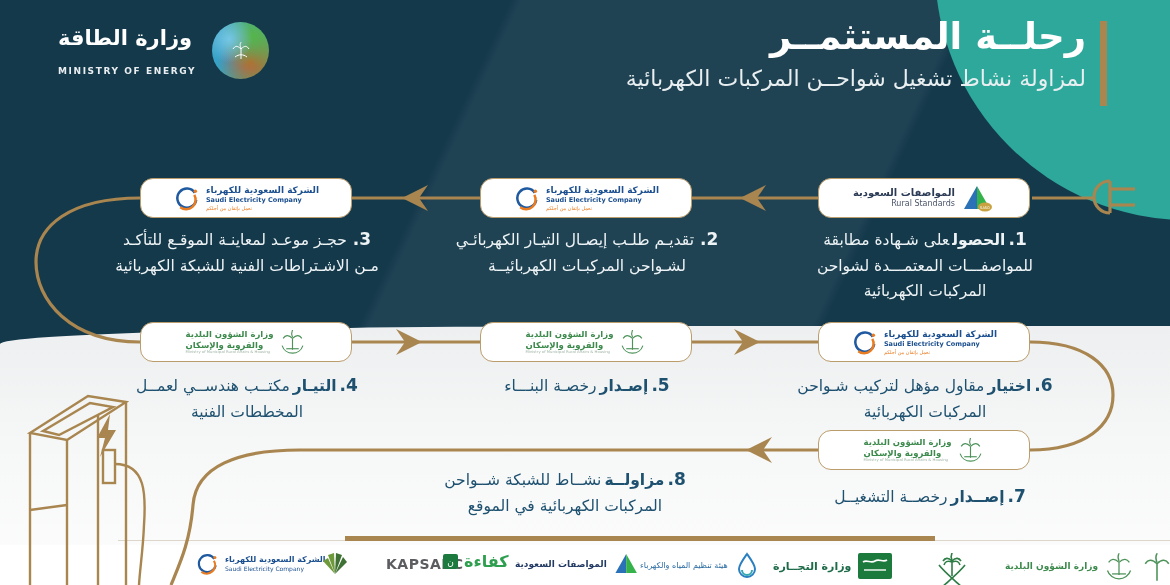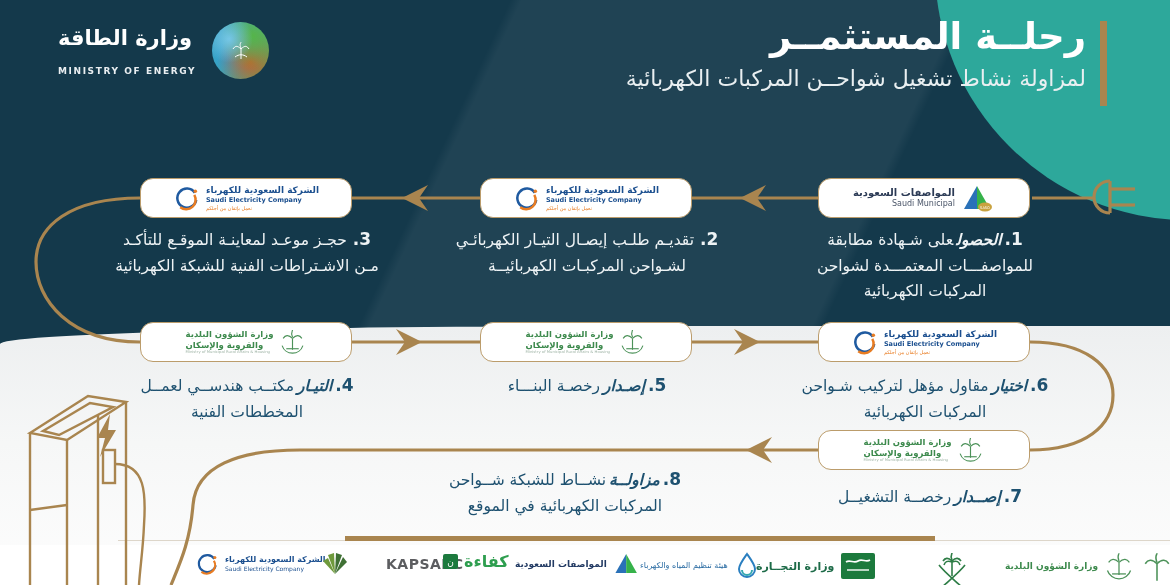--- a/index.html
+++ b/index.html
@@ -49,21 +49,21 @@
   .saso-t{display:flex;flex-direction:column;align-items:flex-end;line-height:1.3;}
   .saso-ar{font-size:10px;font-weight:bold;color:#2b3a55;direction:rtl;}
   .saso-en{font-size:8px;color:#4a5568;}
   .momra-t{display:flex;flex-direction:column;align-items:flex-end;direction:rtl;line-height:1.25;}
   .momra-ar{font-size:8.5px;font-weight:bold;color:#3d8a4d;}
   .momra-en{font-size:3.8px;color:#9fb4a6;direction:ltr;}
 
   
   .step{position:absolute;width:270px;direction:rtl;text-align:center;font-size:15.5px;line-height:1.62;z-index:6;}
   .step .num{font-weight:bold;font-size:17px;margin-left:3px;}
-  .step .lead{font-weight:bold;margin-left:3px;font-style:italic;}
+  .step .lead{font-weight:bold;margin-left:3px;}
   .step-dark{color:#eef3f5;}
   .step-blue{color:#1e5170;}
 
   
   .flow{position:absolute;left:0;top:0;z-index:4;pointer-events:none;}
 
   
   .fitem{position:absolute;top:552px;display:flex;align-items:center;gap:6px;z-index:7;}
   .f-sec-t{display:flex;flex-direction:column;direction:rtl;line-height:1.3;align-items:flex-end;}
   .f-sec-ar{font-size:8px;font-weight:bold;color:#1b4f8f;}
@@ -159,21 +159,21 @@
       <rect x="103" y="450" width="12" height="33"></rect>
       <path d="M115,464 C146,464 146,495 144,525 C143,550 140,568 139,585"></path>
     </g>
     <polygon points="110,414 97,438 105,438 100,457 116,430 108,430" fill="#a9854f"></polygon>
   </svg>
 
   <div class="orgbox" style="left:818px;top:178px;">
     <div class="lg">
       <div class="saso-t">
         <div class="saso-ar">المواصفات السعودية</div>
-        <div class="saso-en">Saudi Municipal</div>
+        <div class="saso-en">Rural Standards</div>
       </div>
       <svg width="34" height="28" viewBox="0 0 34 28">
         <polygon points="16,2 3,25 16,25" fill="#2a71b8"></polygon>
         <polygon points="16,2 29,25 16,25" fill="#36b24a"></polygon>
         <ellipse cx="24" cy="23" rx="7" ry="4.5" fill="#c9a23f"></ellipse>
         <text x="24" y="24.8" font-size="3.6" fill="#ffffff" text-anchor="middle">SASO</text>
       </svg>
     </div>
   </div>
   <div class="orgbox" style="left:480px;top:178px;">
@@ -351,21 +351,21 @@
   </div>
 
   <div class="fitem" style="left:640px;">
     <span class="f-wera">هيئة تنظيم المياه والكهرباء</span>
     <svg width="22" height="26" viewBox="0 0 22 26">
       <path d="M11,2 C16,9 19,13 19,17 A8,8 0 1 1 3,17 C3,13 6,9 11,2 Z" fill="none" stroke="#2a7fc0" stroke-width="2"></path>
       <path d="M6,18 A5,5 0 0 0 16,18" fill="none" stroke="#35a8b0" stroke-width="2"></path>
     </svg>
   </div>
 
-  <div class="fitem" style="left:756px;">
+  <div class="fitem" style="left:773px;">
     <span class="f-moc">وزارة التجــارة</span>
     <svg width="36" height="28" viewBox="0 0 36 28">
       <rect x="1" y="1" width="34" height="26" rx="2" fill="#1c7a3d"></rect>
       <path d="M6,10 C10,7 14,12 18,9 C22,6 26,11 30,8" fill="none" stroke="#ffffff" stroke-width="1.6"></path>
       <path d="M7,18 H29" stroke="#ffffff" stroke-width="1.4"></path>
     </svg>
   </div>
 
   <div class="fitem" style="left:935px;">
     <svg width="34" height="40" viewBox="0 0 34 40">

